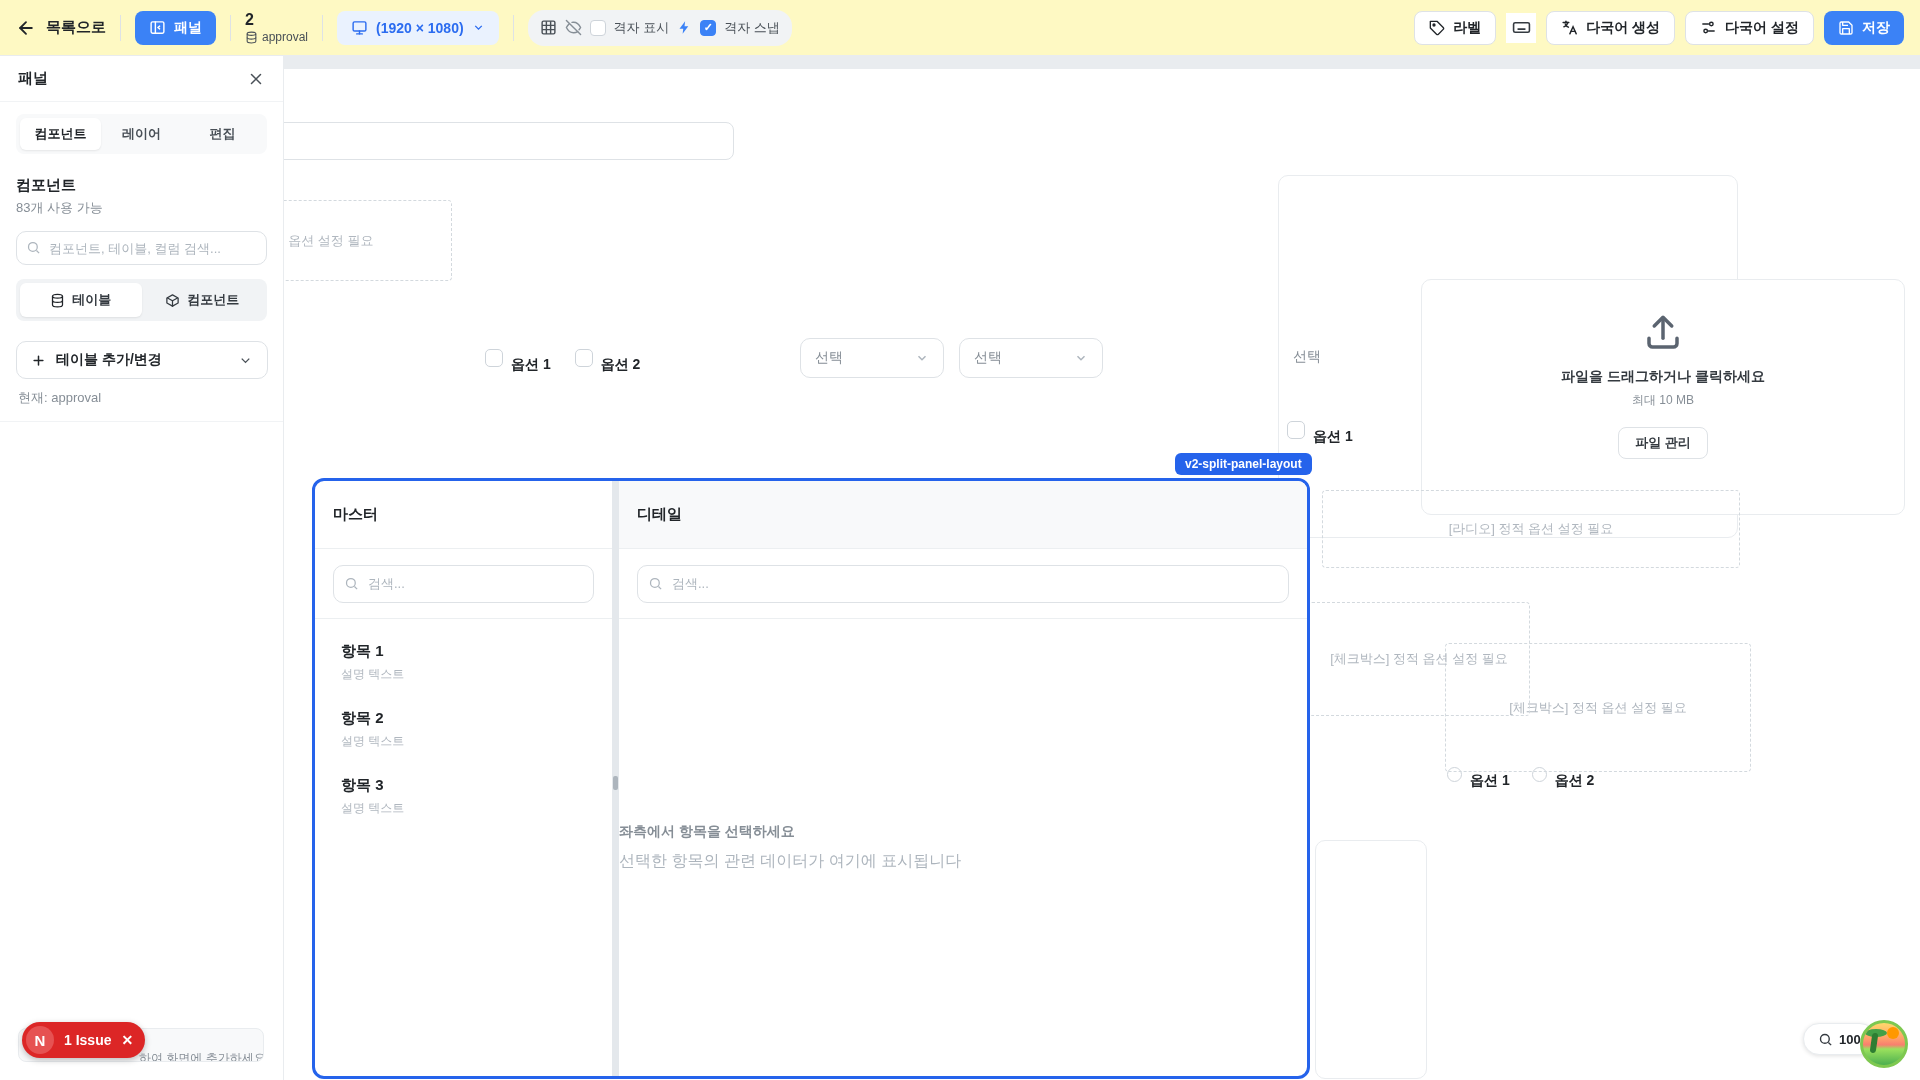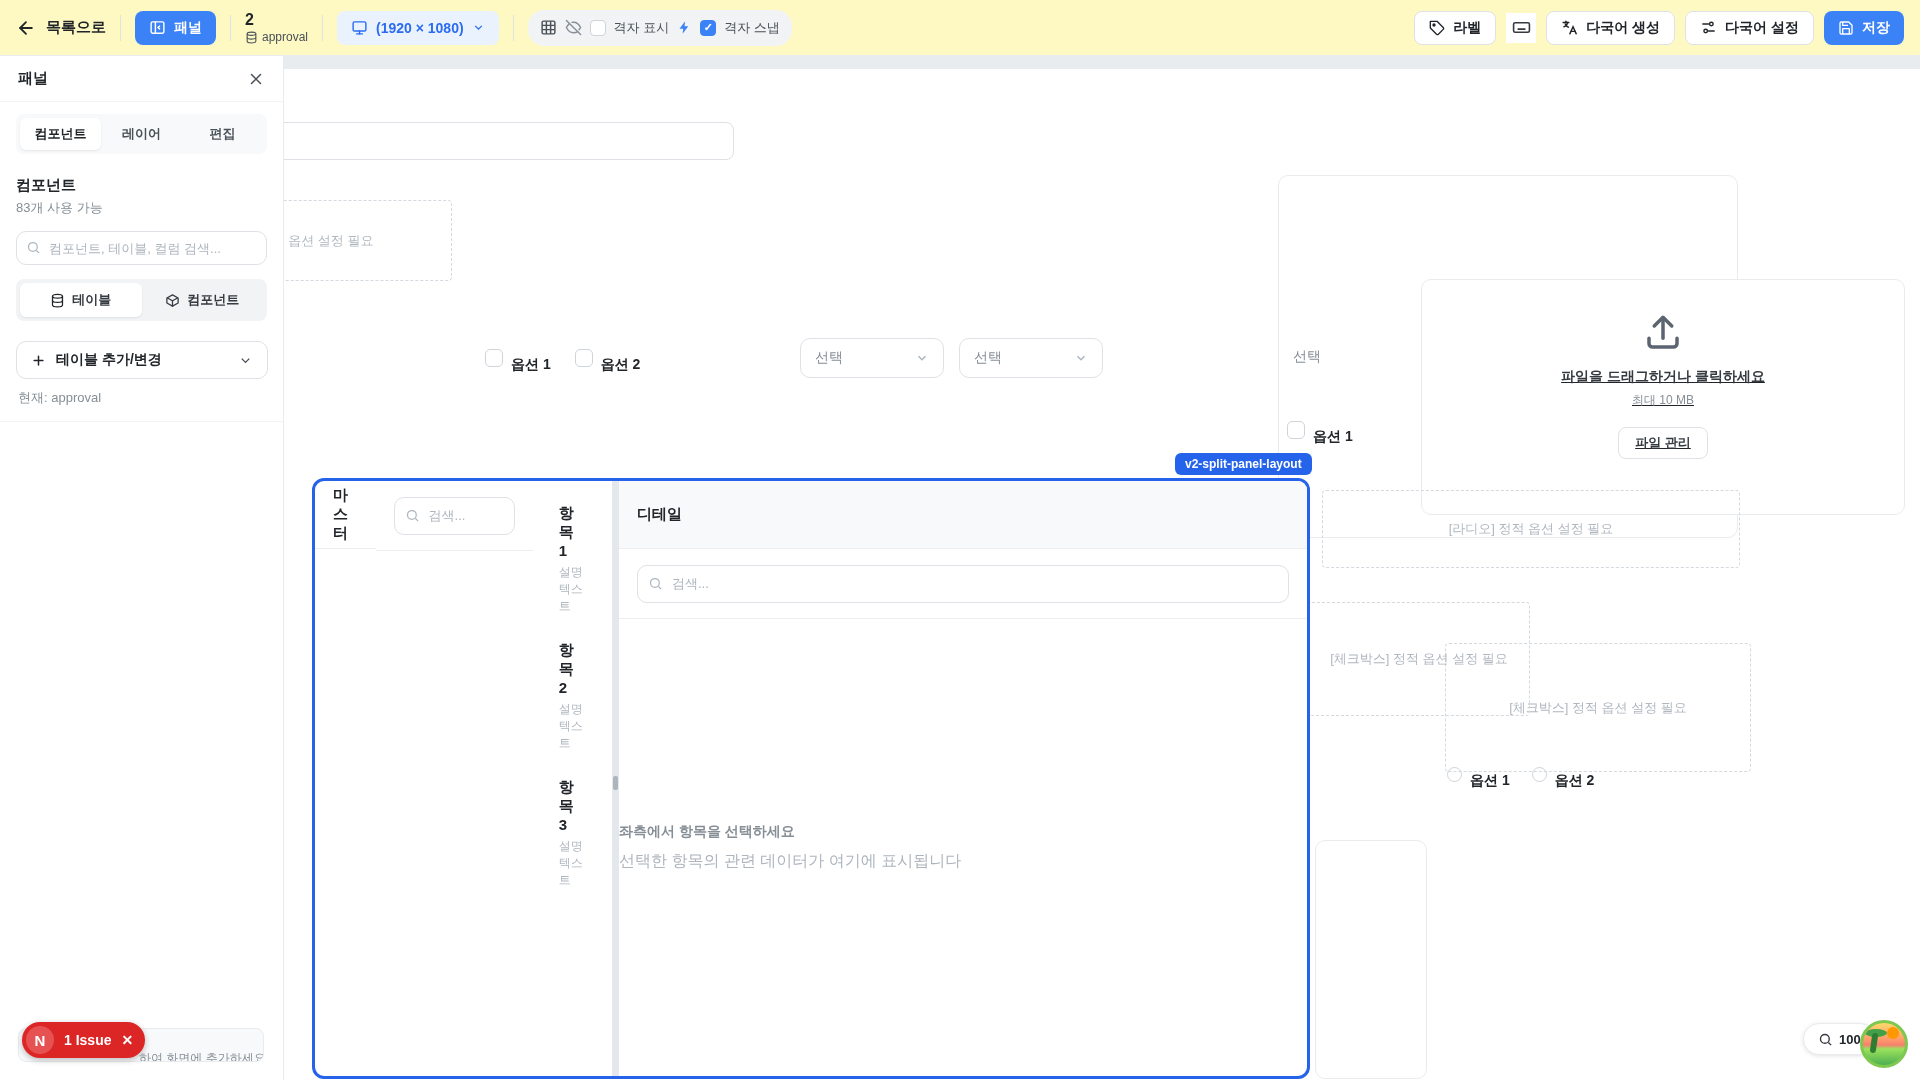--- a/index.html
+++ b/index.html
@@ -99,21 +99,21 @@
   .upload-sub { font-size:12px; color:#868e96; margin-top:6px; }
   .upload-btn { margin-top:18px; background:#fff; border:1px solid #dee2e6; border-radius:8px;
     height:32px; padding:0 16px; font-size:13px; font-weight:600; color:#343a40; cursor:pointer; }
 
   
   .split-badge { position:absolute; left:1175px; top:397px; background:#2563eb; color:#fff;
     font-size:12px; font-weight:600; padding:4px 10px; border-radius:6px; z-index:22; }
   .split-panel { position:absolute; left:312px; top:422px; width:998px; height:601px;
     background:#fff; border:3px solid #2563eb; border-radius:12px; z-index:21; overflow:hidden;
     display:flex; }
-  .sp-master { width:297px; display:flex; flex-direction:row; }
+  .sp-master { width:297px; display:flex; flex-direction:column; }
   .sp-gutter { width:7px; background:#e4e8ec; position:relative; }
   .sp-gutter .handle { position:absolute; left:1px; top:295px; width:5px; height:14px;
     background:#adb5bd; border-radius:2px; }
   .sp-detail { flex:1; display:flex; flex-direction:column; }
   .sp-header { height:68px; display:flex; align-items:center; padding:0 18px;
     border-bottom:1px solid #eceff1; font-size:15px; font-weight:700; color:#212529; }
   .sp-header.gray { background:#f8f9fa; }
   .sp-searchrow { height:70px; display:flex; align-items:center; padding:0 18px;
     border-bottom:1px solid #eceff1; }
   .sp-search { position:relative; width:100%; }
@@ -179,21 +179,21 @@
   </div>
 
   <div class="abs card" style="left:1278px;top:119px;width:460px;height:363px;">
     <span class="abs" style="left:14px;top:172px;font-size:14px;color:#868e96;">선택</span>
     <div class="cb-item abs" style="left:8px;top:238px;">
       <span class="cb-box"></span>
       <span class="cb-label">옵션 1</span>
     </div>
   </div>
 
-  <div class="abs upload-card" style="left:1421px;top:223px;width:484px;height:236px;padding-top:32px;text-decoration:underline;">
+  <div class="abs upload-card" style="left:1421px;top:223px;width:484px;height:236px;padding-top:32px;">
     <svg width="42" height="42" viewBox="0 0 24 24" fill="none" stroke="#5b6470" stroke-width="2" stroke-linecap="round" stroke-linejoin="round">
       <path d="M12 15V4"></path>
         <path d="M7 8l5-5 5 5"></path>
         <path d="M4 15v3a2 2 0 0 0 2 2h12a2 2 0 0 0 2-2v-3"></path>
     </svg>
     <div class="upload-title">파일을 드래그하거나 클릭하세요</div>
     <div class="upload-sub">최대 10 MB</div>
     <button class="upload-btn">파일 관리</button>
   </div>
 

